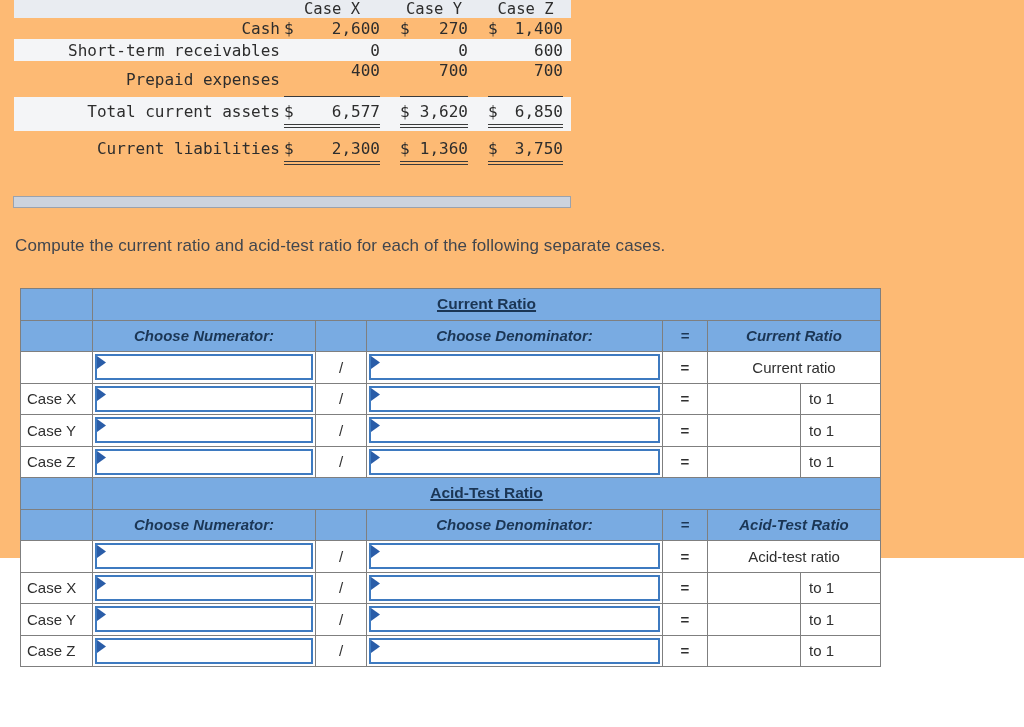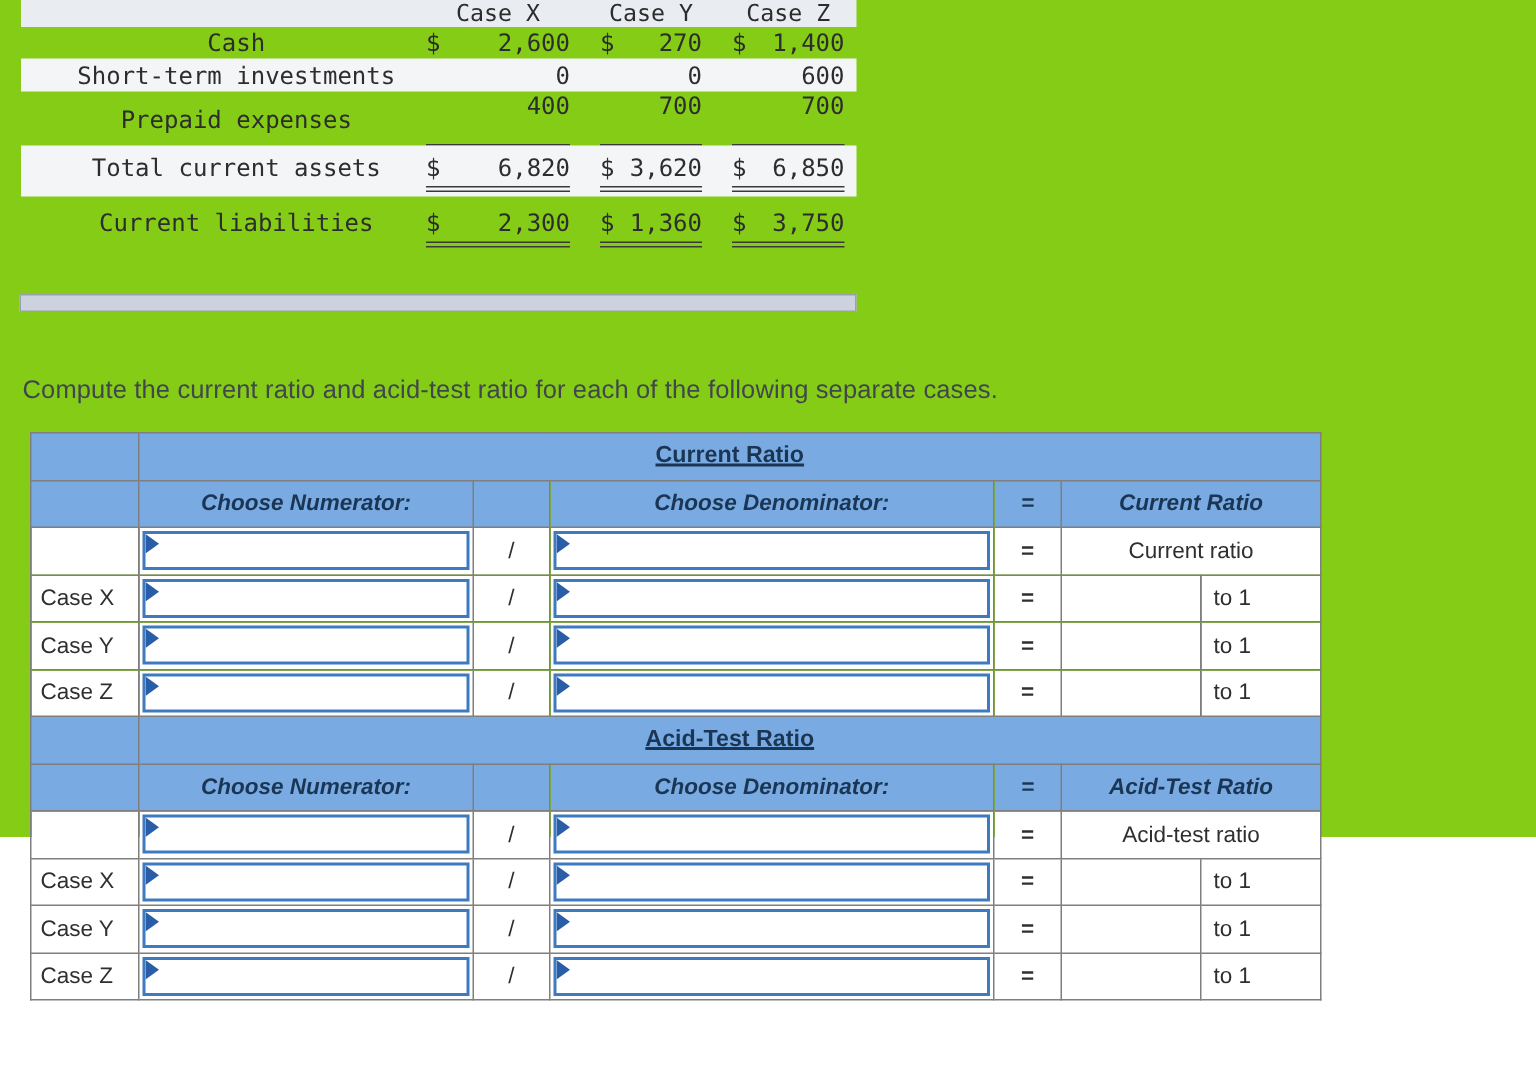--- a/index.html
+++ b/index.html
@@ -1,45 +1,45 @@
 <!DOCTYPE html>
 <html><head>
 <meta charset="utf-8">
 <style>
   * { margin:0; padding:0; box-sizing:border-box; }
   html,body { width:1024px; height:727px; background:#ffffff; overflow:hidden;
               font-family:"Liberation Sans", sans-serif; }
-  .stage { position:relative; width:1024px; height:558px; background:#84cc16; }
+  .stage { position:relative; width:1024px; height:558px; background:#fdba74; }
 
   
   .fin-wrap { position:absolute; left:14px; top:0; width:557px;
               font-family:"DejaVu Sans Mono", monospace; font-size:16px; color:#2d2d2d; }
   table.fin { border-collapse:collapse; width:557px; table-layout:fixed; }
   table.fin td { vertical-align:middle; }
-  .fin .lab { width:266px; padding-left:21px; text-align:center; white-space:nowrap; }
+  .fin .lab { width:266px; padding-left:21px; text-align:right; white-space:nowrap; }
   .fin .cx  { width:100px; padding-left:4px;  }
   .fin .cy  { width:88px;  padding-left:20px; }
   .fin .cz  { width:103px; padding-left:20px; padding-right:8px; }
   .fin .in  { display:flex; justify-content:space-between; align-items:flex-end; }
   .fin .hrow td { height:18px; background:#e9ecf1; text-align:center; font-size:15.5px; color:#2d2d2d; }
   .fin .hrow .cx, .fin .hrow .cy, .fin .hrow .cz { text-align:center; }
   .fin .stripe td { background:#f4f5f7; }
   .fin tr.r td { height:22px; }
   .fin tr.hr0 td { height:21px; }
   .fin tr.tot td { height:34px; padding-top:5px; vertical-align:top; }
   .fin tr.lia td { height:31px; padding-top:8px; vertical-align:top;margin-top:40px; }
   .fin .ul1 { border-bottom:1px solid #3a3a3a; padding-bottom:16px; }
   .fin .ul2 { border-bottom:4px double #3a3a3a; padding-bottom:3px; }
 
   
   .hscroll { position:absolute; left:13px; top:196px; width:558px; height:12px;
              background:#ccd3de; border:1px solid #9aa2ae; }
 
   
-  .instruction { position:absolute; left:15px; top:250px; font-size:17px; color:#41464e;
+  .instruction { position:absolute; left:15px; top:236px; font-size:17px; color:#41464e;
                  white-space:nowrap; letter-spacing:0.1px; }
 
   
   table.ans { position:absolute; left:20px; top:288px; border-collapse:collapse;
               table-layout:fixed; width:860px; font-size:15px; color:#333; }
   .ans td { border:1.5px solid #7f7f7f; height:31.5px; vertical-align:middle;
             background:#fff; overflow:hidden; }
   .ans td.bc { background:#79abe2; }
   .ans td.title { text-align:center; font-weight:bold; font-size:15.5px; color:#1b3655; }
   .ans td.title span { text-decoration:underline; text-decoration-thickness:2px; }
@@ -85,21 +85,21 @@
             </td>
         <td class="cz">
               <div class="in">
                 <span>$</span>
                 <span>1,400</span>
               </div>
             </td>
       </tr>
 
       <tr class="r stripe">
-        <td class="lab">Short-term investments</td>
+        <td class="lab">Short-term receivables</td>
         <td class="cx">
               <div class="in">
                 <span></span>
                 <span>0</span>
               </div>
             </td>
         <td class="cy">
               <div class="in">
                 <span></span>
                 <span>0</span>
@@ -135,21 +135,21 @@
                 <span>700</span>
               </div>
             </td>
       </tr>
 
       <tr class="tot stripe">
         <td class="lab">Total current assets</td>
         <td class="cx">
               <div class="in ul2">
                 <span>$</span>
-                <span>6,820</span>
+                <span>6,577</span>
               </div>
             </td>
         <td class="cy">
               <div class="in ul2">
                 <span>$</span>
                 <span>3,620</span>
               </div>
             </td>
         <td class="cz">
               <div class="in ul2">

